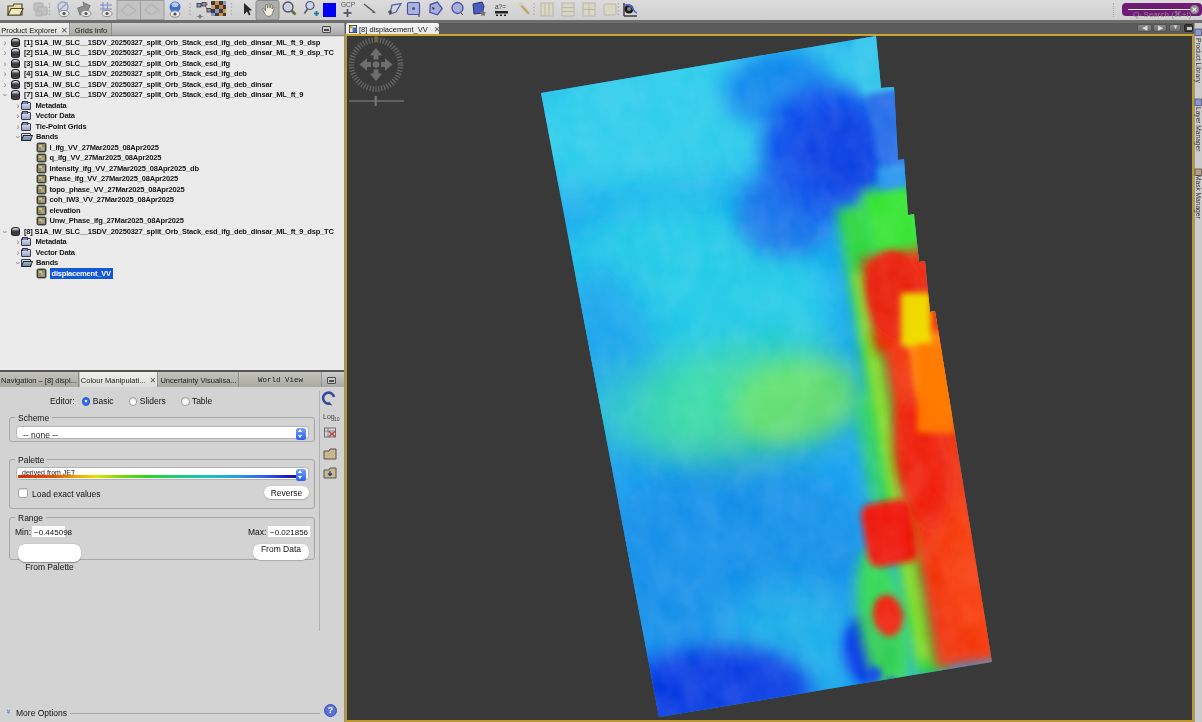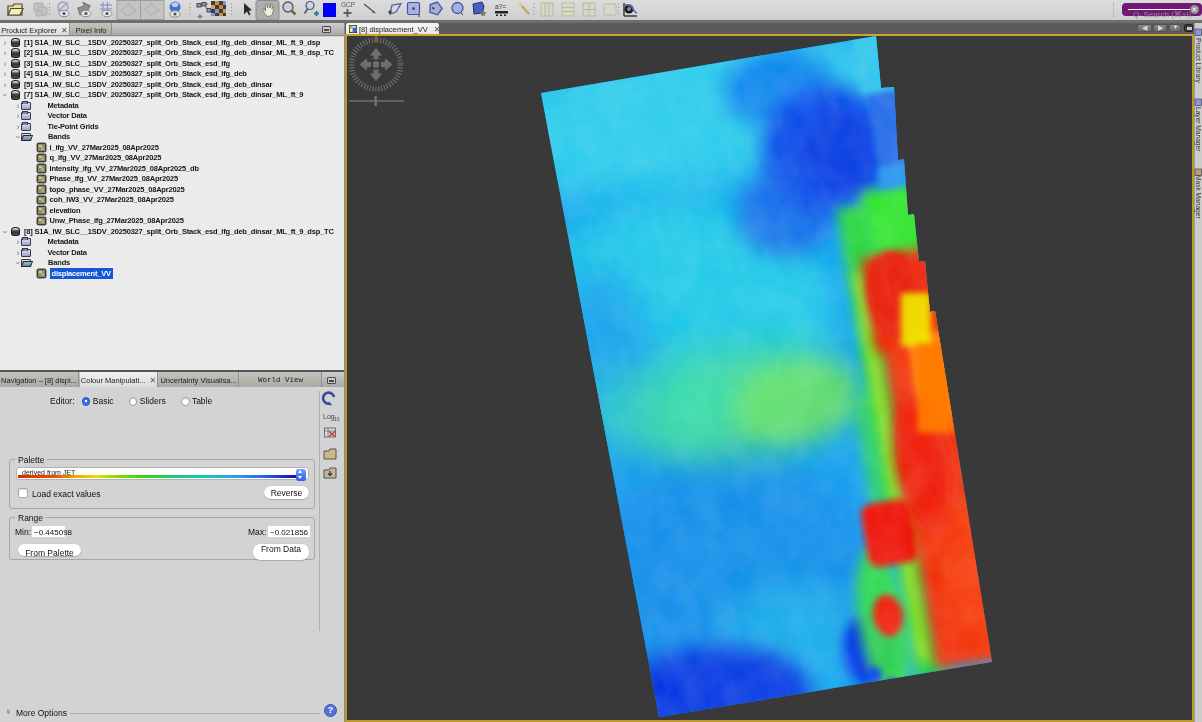--- a/index.html
+++ b/index.html
@@ -20,21 +20,21 @@
 .minic:before{content:"";position:absolute;left:1px;right:1px;bottom:1px;height:2px;background:#4a4a4a;}
 
 #tree{left:0;top:36.5px;width:343.5px;height:333.5px;background:#ebebeb;overflow:hidden;padding-top:1px;}
 .trow{height:10.5px;line-height:10.5px;white-space:nowrap;font-size:7.5px;font-weight:600;letter-spacing:-0.18px;color:#151515;}
 .trow .tt{vertical-align:top;}
 .chev{display:inline-block;width:6px;color:#9a9a9a;font-size:9px;line-height:10px;vertical-align:top;text-align:center;}
 .chevv{transform:rotate(90deg);}
 .lv0 .chev{margin-left:2px;}
 .lv1 .chev{margin-left:15px;}
 .lv0 .tt{margin-left:4px;}
-.lv1 .tt{margin-left:17px;}
+.lv1 .tt{margin-left:5px;}
 .lv2 .tt{margin-left:4px;}
 .i-db{display:inline-block;width:9px;height:9.5px;margin-left:3px;margin-top:0px;background:linear-gradient(#f0f0f8 0%,#c0c0cc 18%,#4a4a54 40%,#333 70%,#555 100%);border-radius:4.5px 4.5px 3.5px 3.5px / 3px 3px 2.5px 2.5px;border:0.5px solid #1a1a1a;vertical-align:top;}
 .i-fold{display:inline-block;width:9.5px;height:8px;margin-top:1px;background:linear-gradient(#dde0f2,#9aa2cc);border:1px solid #3a3a46;border-radius:1px;position:relative;vertical-align:top;}
 .i-fold:before{content:"";position:absolute;left:0;top:-2px;width:4px;height:2px;background:#7d85b5;border:0.5px solid #3a3a46;border-bottom:none;}
 .i-fopen{display:inline-block;width:10px;height:8px;margin-top:1px;background:linear-gradient(#dde0f2,#9aa2cc);border:1px solid #3a3a46;border-radius:1px;position:relative;vertical-align:top;}
 .i-fopen:after{content:"";position:absolute;left:-0.5px;bottom:-1px;width:8px;height:4px;background:linear-gradient(#9fb6c8,#5f8ba0);border:1px solid #26262e;transform:skewX(-20deg);}.i-fopen:before{content:"";position:absolute;left:1px;top:1px;width:5px;height:2px;background:#1b7f99;}
 .i-band{display:inline-block;width:8.5px;height:8.5px;margin-left:37px;margin-top:0.5px;background:#8c8c74;border:1px solid #3c3c34;border-radius:1.5px;vertical-align:top;position:relative;}
 .i-band:before{content:"";position:absolute;left:1px;top:1px;width:3px;height:2px;background:#d8c86a;}
 .i-band:after{content:"";position:absolute;right:1px;bottom:1px;width:3px;height:3px;background:#b0a87c;}
 .lv2 .i-band{box-shadow:0 0 0 0.5px #55554a;}
@@ -245,21 +245,21 @@
       <circle cx="6" cy="7" r="2" fill="#888"></circle>
       <path d="M2 3 Q8 2 10 7 Q11 10 14 11" stroke="#5566cc" stroke-width="1.6" fill="none"></path>
     </g>
 </svg>
 <div class="abs" style="left:1113px;top:3px;width:1px;height:14px;border-left:1.2px dotted #a8a8a8;"></div>
 <div id="search" class="abs">Q‧ Search (⌘+I)</div>
 <div id="searchx" class="abs">✕</div>
 <div id="topsep" class="abs"></div>
 <div id="tabbar1" class="abs tabbar">
 <div class="tab on" style="left:0;width:70px;">Product Explorer<span class="tabx">✕</span></div>
-<div class="tab" style="left:71px;width:41px;">Pixel Info</div>
+<div class="tab" style="left:71px;width:41px;">Grids Info</div>
 <div class="minic" style="right:13px;top:3px;"></div>
 </div>
 <div id="tree" class="abs">
 <div class="trow lv0"><span class="chev">›</span><span class="i-db"></span><span class="tt">[1] S1A_IW_SLC__1SDV_20250327_split_Orb_Stack_esd_ifg_deb_dinsar_ML_ft_9_dsp</span></div>
 <div class="trow lv0"><span class="chev">›</span><span class="i-db"></span><span class="tt">[2] S1A_IW_SLC__1SDV_20250327_split_Orb_Stack_esd_ifg_deb_dinsar_ML_ft_9_dsp_TC</span></div>
 <div class="trow lv0"><span class="chev">›</span><span class="i-db"></span><span class="tt">[3] S1A_IW_SLC__1SDV_20250327_split_Orb_Stack_esd_ifg</span></div>
 <div class="trow lv0"><span class="chev">›</span><span class="i-db"></span><span class="tt">[4] S1A_IW_SLC__1SDV_20250327_split_Orb_Stack_esd_ifg_deb</span></div>
 <div class="trow lv0"><span class="chev">›</span><span class="i-db"></span><span class="tt">[5] S1A_IW_SLC__1SDV_20250327_split_Orb_Stack_esd_ifg_deb_dinsar</span></div>
 <div class="trow lv0"><span class="chev chevv">›</span><span class="i-db"></span><span class="tt">[7] S1A_IW_SLC__1SDV_20250327_split_Orb_Stack_esd_ifg_deb_dinsar_ML_ft_9</span></div>
 <div class="trow lv1"><span class="chev">›</span><span class="i-fold"></span><span class="tt">Metadata</span></div>
@@ -282,38 +282,45 @@
 </div>
 <div id="tabbar2" class="abs">
 <div class="tab" style="left:0;width:79px;padding-top:4px;">Navigation – [8] displ...</div>
 <div class="tab on" style="left:80px;width:78px;padding-top:4px;">Colour Manipulati...<span class="tabx">✕</span></div>
 <div class="tab" style="left:159px;width:80px;padding-top:4px;">Uncertainty Visualisa...</div>
 <div class="tab" style="left:240px;width:82px;padding-top:4px;font-family:Liberation Mono, monospace;">World View</div>
 <div class="minic" style="right:8px;top:5px;"></div>
 </div>
 <div id="cpanel" class="abs">
 <div class="abs" style="left:6px;top:7px;padding-left:44px;">Editor: <span class="radio on" style="margin-left:5px;"></span> Basic <span class="radio" style="margin-left:13px;"></span> Sliders <span class="radio" style="margin-left:13px;"></span> Table</div>
+<div class="grp" style="top:28px;height:25px;">
+      <span class="grplab">Scheme</span>
+<div class="combo" style="left:6px;top:8px;width:293px;height:13px;">
+        <span style="position:absolute;left:6px;top:2.5px;font-size:8.5px;color:#222;">-- none --</span>
+        <span class="caps" style="top:0.5px;"></span>
+      </div>
+</div>
 <div class="grp" style="top:70px;height:50px;">
       <span class="grplab">Palette</span>
 <div class="combo" style="left:6px;top:7px;width:293px;height:13px;">
 <span style="position:absolute;left:5px;top:1px;font-size:7px;color:#222;">derived from JET</span>
 <div style="position:absolute;left:1px;right:10px;bottom:1.5px;height:2.5px;background:linear-gradient(90deg,#e02800 0%,#e85200 13%,#f0a800 21%,#e8e000 28%,#80da00 36%,#2ed41c 46%,#16cc80 58%,#14c4c4 68%,#28a0e0 78%,#2e62ee 88%,#1c1cc8 96%,#1010a0 100%);"></div>
 <span class="caps" style="top:0.5px;"></span>
       </div>
 <div class="abs" style="left:8px;top:28px;width:9.5px;height:9.5px;background:#fff;border:0.5px solid #a8a8a8;border-radius:2px;box-shadow:inset 0 1px 1.5px rgba(0,0,0,0.15);"></div>
 <span class="abs" style="left:22px;top:29px;">Load exact values</span>
 <div class="wbtn" style="left:254px;top:26px;width:45px;height:13px;padding-top:1.5px;">Reverse</div>
 </div>
 <div class="grp" style="top:128px;height:43px;">
       <span class="grplab">Range</span>
 <span class="abs" style="left:5px;top:9px;">Min:</span>
 <div class="field" style="left:22px;top:8px;width:33px;height:11px;">−0.445098</div>
 <span class="abs" style="left:238px;top:9px;">Max:</span>
 <div class="field" style="left:258px;top:8px;width:42px;height:11px;">−0.021856</div>
-<div class="wbtn" style="left:8px;top:26px;width:63px;height:12px;padding-top:4px;">From Palette</div>
+<div class="wbtn" style="left:8px;top:26px;width:63px;height:12px;padding-top:18px;">From Palette</div>
 <div class="wbtn" style="left:243px;top:26px;width:56px;height:16px;padding-top:0;">From Data</div>
 </div>
 <div class="abs" style="left:319px;top:2px;width:1px;height:240px;background:#b0b0b0;"></div>
 <svg class="abs" style="left:321px;top:2px;" width="22" height="110" viewBox="0 0 22 110">
 <path d="M13 6 A5.5 5.5 0 1 0 9 12.5" stroke="#3a4a9a" stroke-width="2.6" fill="none"></path>
       <path d="M6.5 13.5 L11.5 14.5 L8 10.5 Z" fill="#3a4a9a"></path>
 <text x="2" y="28" font-size="7" fill="#444" font-family="Liberation Sans">Log</text>
       <text x="13" y="30" font-size="5" fill="#444" font-family="Liberation Sans">10</text>
 <rect x="3.5" y="37" width="11" height="9" fill="#d8d8e0" stroke="#555" stroke-width="0.8"></rect>
       <line x1="3.5" y1="40" x2="14.5" y2="40" stroke="#555" stroke-width="0.6"></line>

